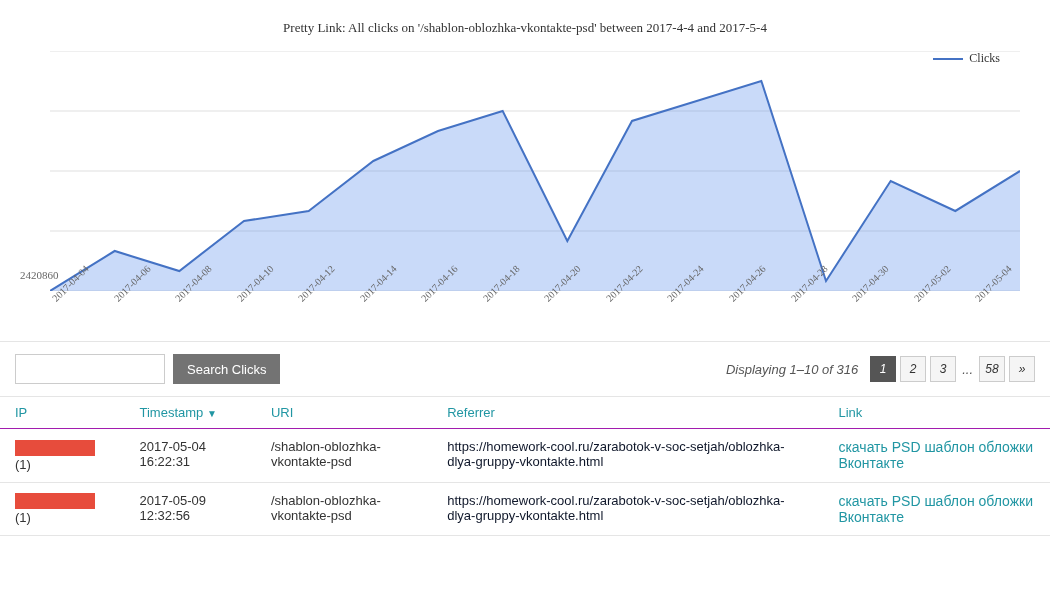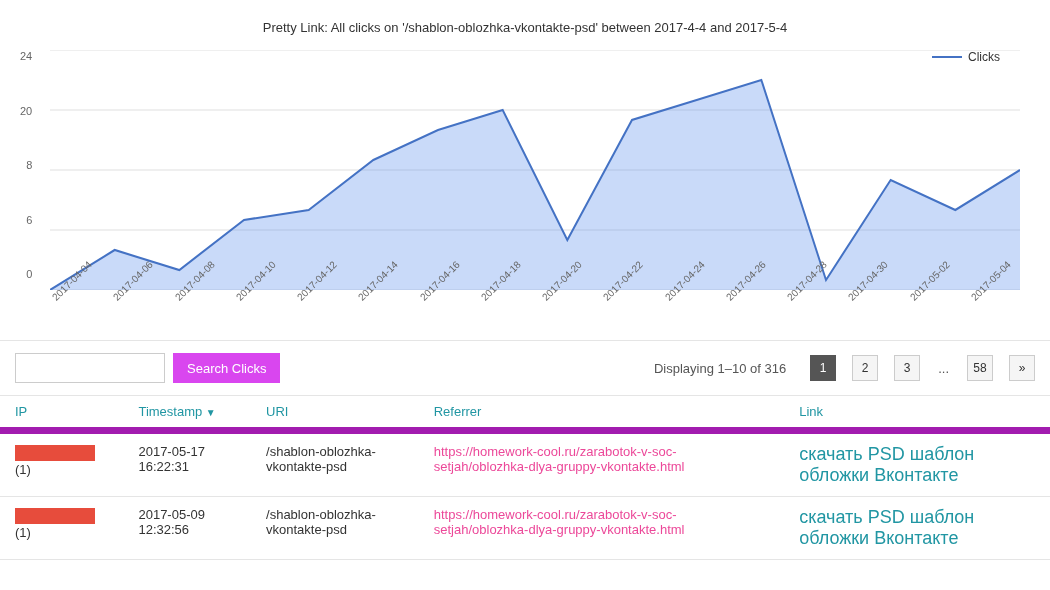--- a/index.html
+++ b/index.html
@@ -1,20 +1,21 @@
 <!DOCTYPE html>
 <html><head>
   <meta charset="utf-8">
   <style>
     * { box-sizing: border-box; margin: 0; padding: 0; }
     body { font-family: Arial, sans-serif; font-size: 13px; color: #333; background: #fff; width: 1050px; }
 
     .chart-container {
       padding: 20px 20px 10px 20px;
       border-bottom: 1px solid #e5e5e5;
+      font-family: Liberation Serif, serif;
     }
     .chart-title {
       text-align: center;
       font-size: 13px;
       color: #333;
       margin-bottom: 15px;
     }
     .chart-area {
       position: relative;
       height: 280px;
@@ -34,21 +35,20 @@
       width: 30px;
       height: 2px;
       background: #4472C4;
     }
     .y-axis {
       position: absolute;
       left: -30px;
       top: 0;
       height: 230px;
       display: flex;
-      flex-direction: column;
       justify-content: space-between;
       align-items: flex-end;
       font-size: 11px;
       color: #666;
     }
     .chart-svg-container {
       position: absolute;
       top: 0;
       left: 0;
       right: 0;
@@ -86,34 +86,35 @@
       gap: 8px;
     }
     .search-input {
       width: 150px;
       height: 30px;
       border: 1px solid #ccc;
       padding: 4px 6px;
       font-size: 13px;
     }
     .search-btn {
-      background: #d946ef;
+      background: #737373;
       color: #fff;
       border: none;
       padding: 6px 14px;
       cursor: pointer;
       font-size: 13px;
       height: 30px;
     }
     .pagination-area {
       display: flex;
       align-items: center;
-      gap: 16px;
+      gap: 4px;
       font-size: 13px;
       color: #555;
+      font-style: italic;
     }
     .pag-info {
       margin-right: 8px;
     }
     .pag-btn {
       display: inline-flex;
       align-items: center;
       justify-content: center;
       width: 26px;
       height: 26px;
@@ -135,21 +136,21 @@
 
     table {
       width: 100%;
       border-collapse: collapse;
     }
     thead th {
       text-align: left;
       padding: 8px 15px;
       color: #2196a3;
       font-weight: normal;
-      border-bottom: 7px solid #a21caf;
+      border-bottom: 1px solid #a21caf;
       font-size: 13px;
     }
     tbody tr {
       border-bottom: 1px solid #e5e5e5;
     }
     tbody td {
       padding: 10px 15px;
       vertical-align: top;
       font-size: 13px;
     }
@@ -159,28 +160,28 @@
       height: 16px;
       background: #e74c3c;
       margin-right: 4px;
       vertical-align: middle;
     }
     .ip-count {
       color: #333;
       vertical-align: middle;
     }
     .referrer-link {
-      color: #ec4899;
+      color: #0f172a;
       text-decoration: none;
       font-size: 13px;
     }
     .link-text {
       color: #2196a3;
       text-decoration: none;
-      font-size: 18px;
+      font-size: 14px;
     }
     .sort-indicator {
       font-size: 10px;
     }
   </style>
 </head>
 <body>
 
 <div class="chart-container">
   <div class="chart-title">Pretty Link: All clicks on '/shablon-oblozhka-vkontakte-psd' between 2017-4-4 and 2017-5-4</div>
@@ -253,21 +254,21 @@
       <th>IP</th>
       <th>Timestamp <span class="sort-indicator">▼</span></th>
       <th>URI</th>
       <th>Referrer</th>
       <th>Link</th>
     </tr>
   </thead>
   <tbody id="table-body">
   <tr>
         <td><span class="ip-bar"></span><span class="ip-count">(1)</span></td>
-        <td>2017-05-17 16:22:31</td>
+        <td>2017-05-04 16:22:31</td>
         <td>/shablon-oblozhka-vkontakte-psd</td>
         <td><a class="referrer-link" href="#">https://homework-cool.ru/zarabotok-v-soc-setjah/oblozhka-dlya-gruppy-vkontakte.html</a></td>
         <td><a class="link-text" href="#">скачать PSD шаблон обложки Вконтакте</a></td>
       </tr>
       <tr>
         <td><span class="ip-bar"></span><span class="ip-count">(1)</span></td>
         <td>2017-05-09 12:32:56</td>
         <td>/shablon-oblozhka-vkontakte-psd</td>
         <td><a class="referrer-link" href="#">https://homework-cool.ru/zarabotok-v-soc-setjah/oblozhka-dlya-gruppy-vkontakte.html</a></td>
         <td><a class="link-text" href="#">скачать PSD шаблон обложки Вконтакте</a></td>

